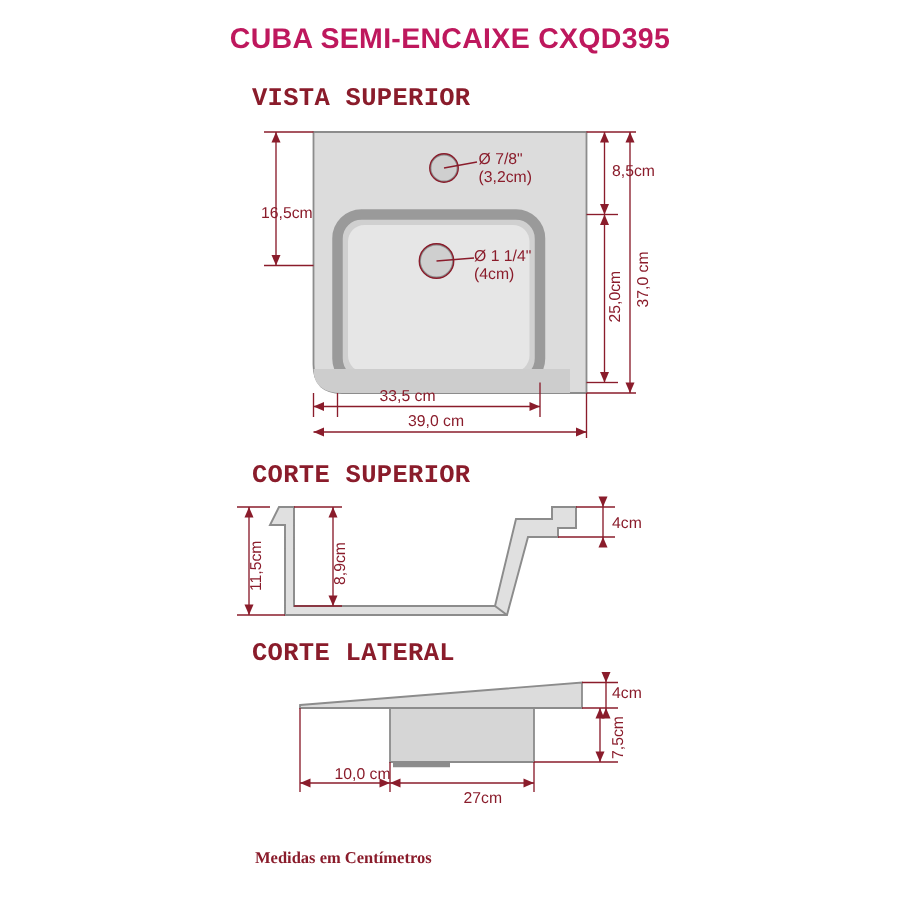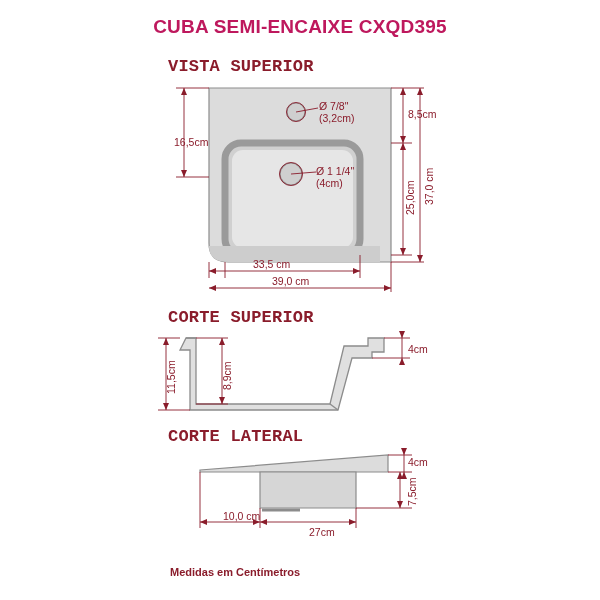--- a/index.html
+++ b/index.html
@@ -29,21 +29,21 @@
     font-size:10.5px;color:#8a1c2b;
     line-height:1.15;
     white-space:nowrap;
   }
   .dim.vert{
     transform:rotate(-90deg);
     transform-origin:left top;
   }
   .footer{
     position:absolute;left:170px;top:566px;
-    font-size:11px;font-weight:bold;color:#8a1c2b;
+    font-size:11px;font-weight:bold;color:#8a1c2b;font-family:Liberation Serif, serif;
   }
   svg{position:absolute;left:0;top:0;}
 </style>
 </head>
 <body>
 
 <div class="page">
 
   <div id="title">CUBA SEMI-ENCAIXE CXQD395</div>
 

